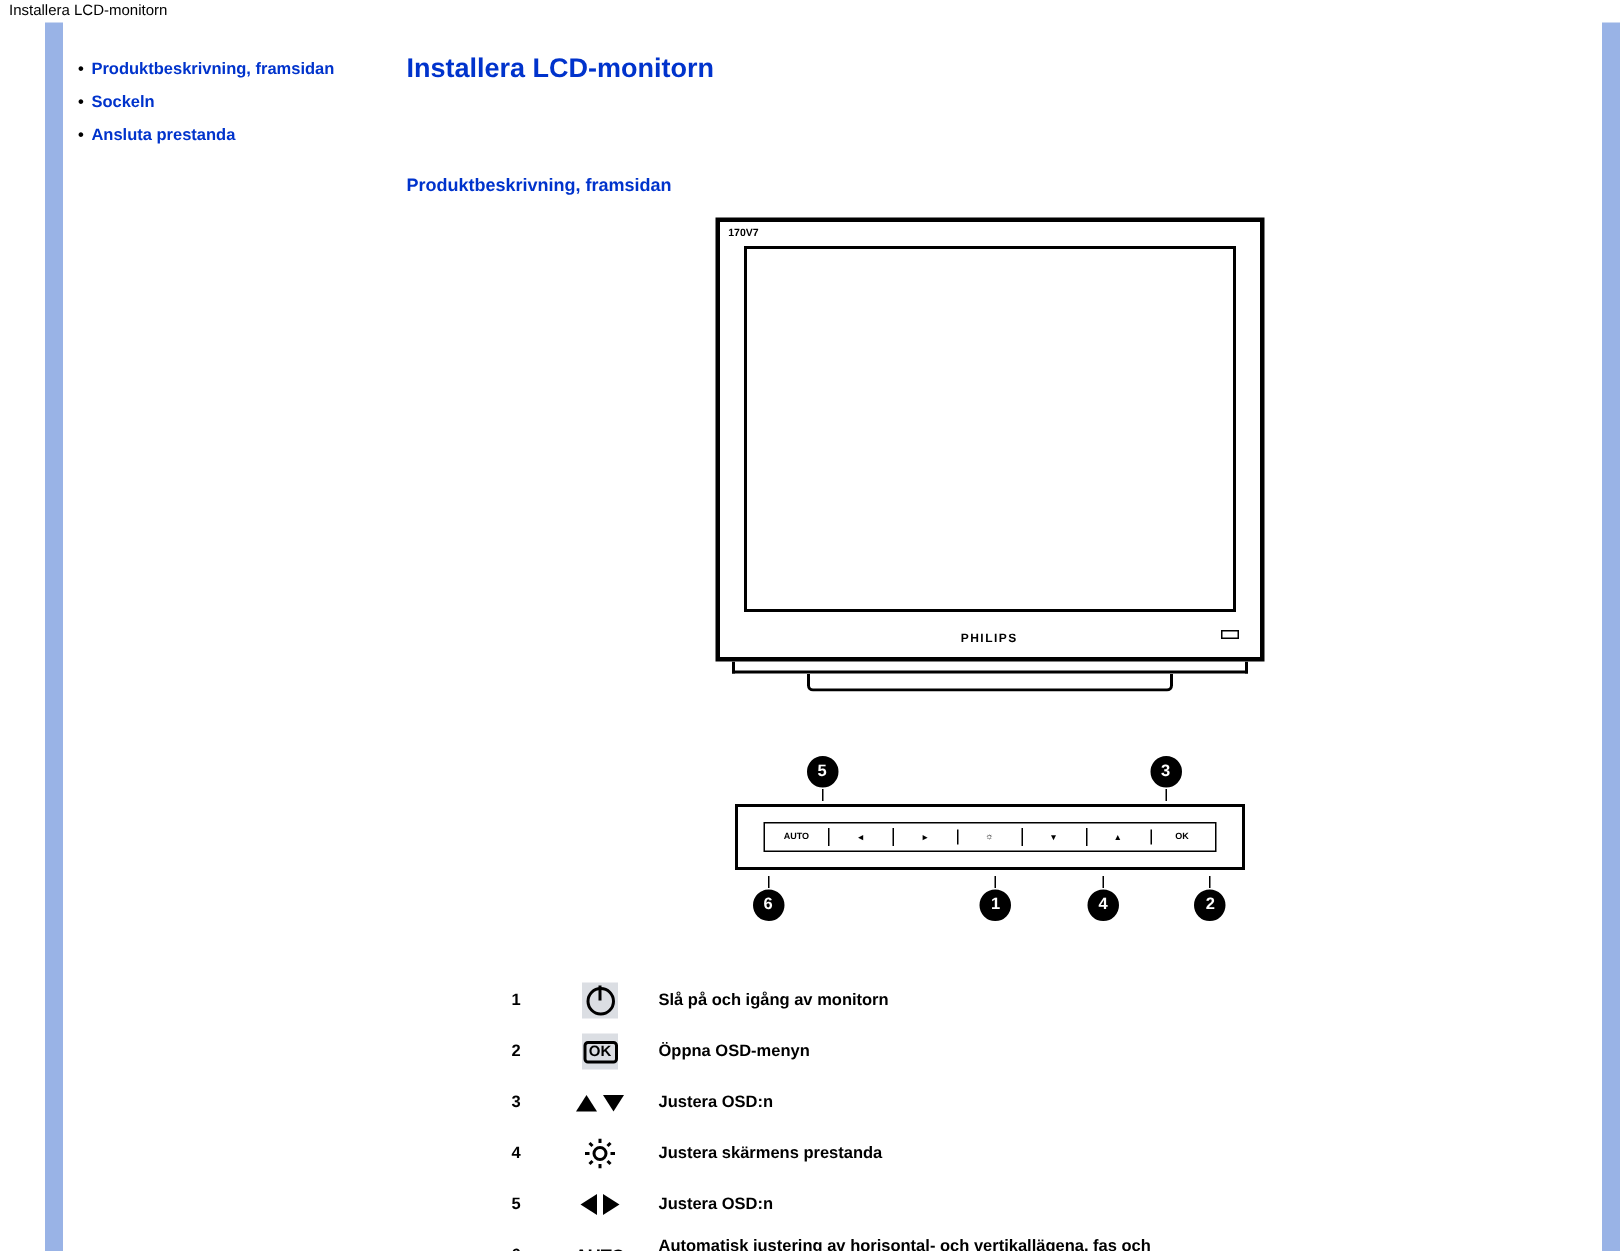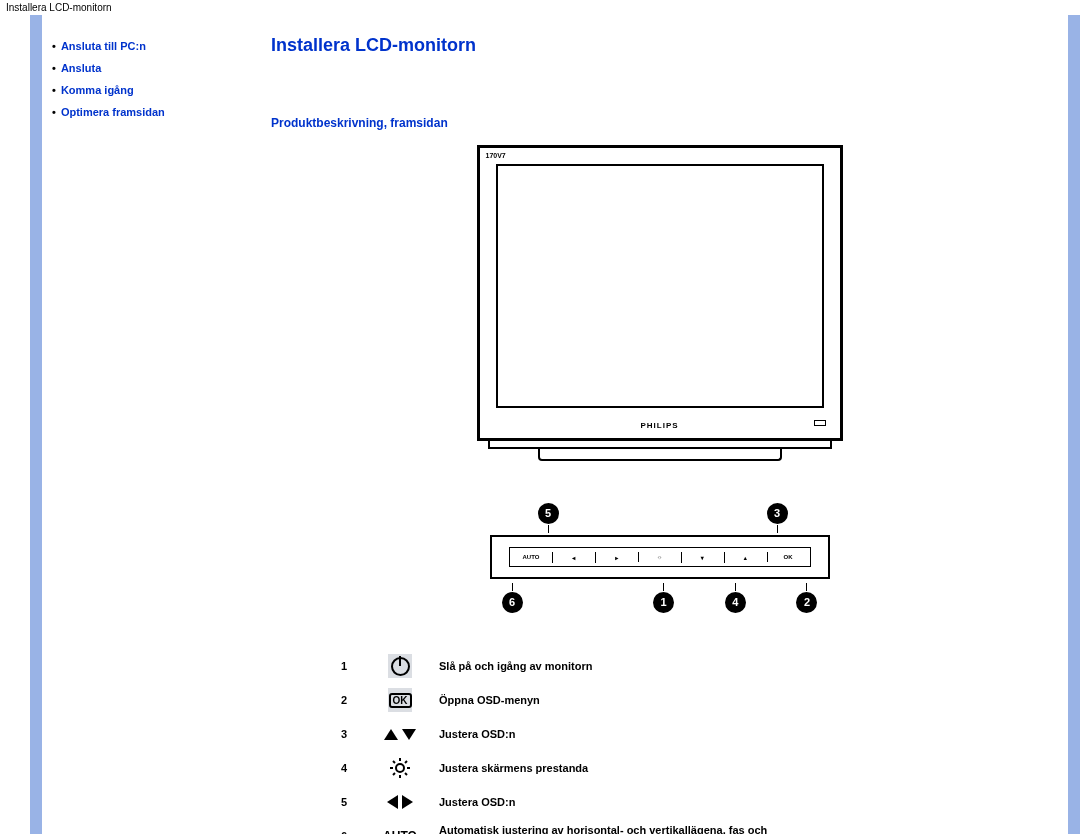--- a/index.html
+++ b/index.html
@@ -232,24 +232,23 @@
 </style>
 </head>
 <body>
 
 <div class="header-path">Installera LCD-monitorn</div>
 
 <div class="outer">
   <div class="sidebar-border"></div>
 
   <div class="sidebar">
-    <div><span class="bullet">•</span> <a href="#">Ansluta till PC:n</a></div>
-    <div><span class="bullet">•</span> <a href="#">Ansluta</a></div>
-    <div><span class="bullet">•</span> <a href="#">Komma igång</a></div>
-    <div><span class="bullet">•</span> <a href="#">Optimera framsidan</a></div>
+    <div><span class="bullet">•</span> <a href="#">Produktbeskrivning, framsidan</a></div>
+    <div><span class="bullet">•</span> <a href="#">Sockeln</a></div>
+    <div><span class="bullet">•</span> <a href="#">Ansluta prestanda</a></div>
   </div>
 
   <div class="content">
     <h1 class="title">Installera LCD-monitorn</h1>
 
     <h2 class="section-h">Produktbeskrivning, framsidan</h2>
 
     <div class="diagram">
       <div class="monitor-wrap">
         <div class="monitor">

